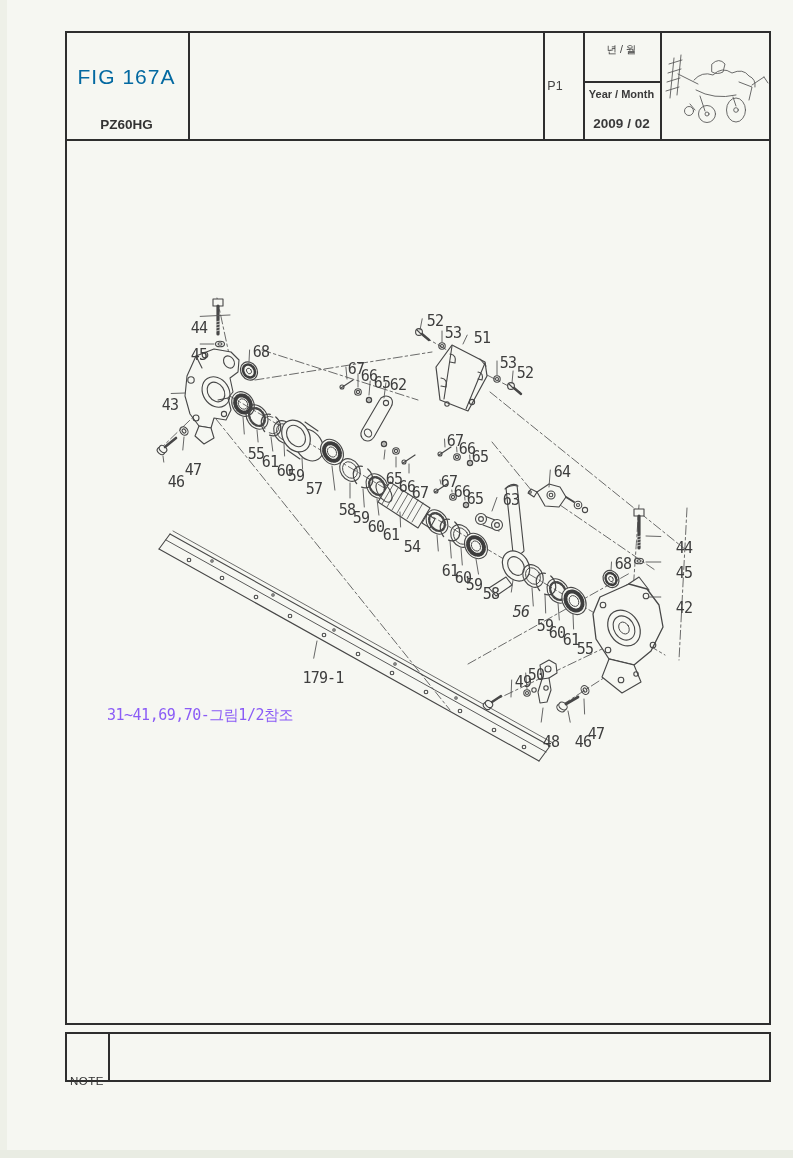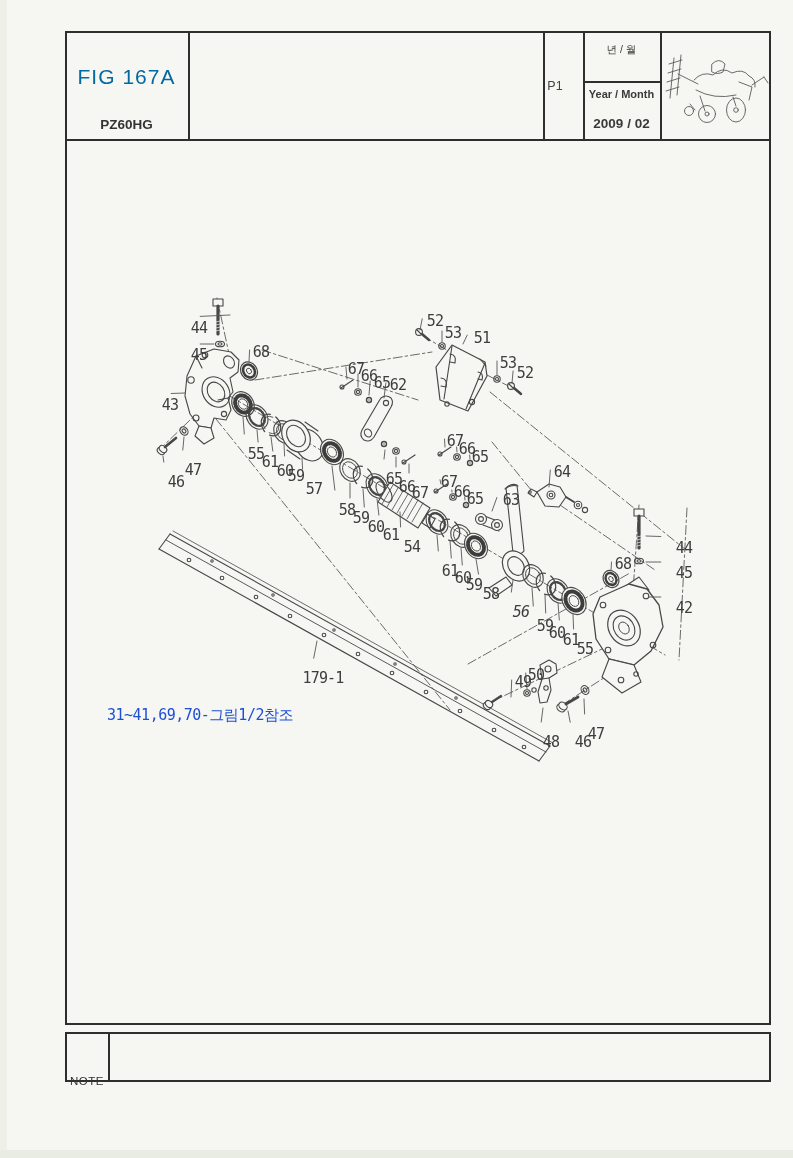--- a/index.html
+++ b/index.html
@@ -15,21 +15,21 @@
   .figId{left:65px;top:65px;width:123px;font-size:21px;letter-spacing:1px;color:#0369a1;}
   .figModel{left:65px;top:117px;width:123px;font-size:13.5px;font-weight:bold;color:#333;}
   .title{left:188px;top:71px;width:355px;font-size:22px;color:#2f2f2f;}
   .p1{left:543px;top:79px;width:24px;font-size:12.5px;color:#444;}
   .ymKo{left:583px;top:43px;width:77px;font-size:10.5px;}
   .ymEn{left:583px;top:60px;width:77px;font-size:11px;font-weight:bold;margin-top:28px;}
   .ymVal{left:583px;top:116px;width:77px;font-size:13.5px;font-weight:bold;}
   .noteLbl{left:65px;top:1048px;width:44px;font-size:11.5px;letter-spacing:.5px;color:#333;margin-top:27px;}
   .pageNum{left:65px;top:1089px;width:706px;font-size:13.5px;color:#444;}
   .refNote{position:absolute;left:107px;top:706px;font-family:"DejaVu Sans Mono",monospace;
-           font-size:15px;letter-spacing:-.5px;color:#1d4ed8;white-space:nowrap;}
+           font-size:15px;letter-spacing:-.5px;color:#8b5cf6;white-space:nowrap;}
   svg.art{position:absolute;left:0;top:0;}
   #callout-layer{position:absolute;left:0;top:11px;width:748px;height:1158px;pointer-events:none;margin-left:11px;}
   .callout{position:absolute;transform:translate(-50%,-50%);font-family:"DejaVu Sans Mono",monospace;
            font-size:15px;letter-spacing:-.8px;color:#3e3e3e;white-space:nowrap;line-height:1;}
 </style>
 </head>
 <body>
 
 <div class="page">
   <div class="scan-strip-left"></div>

